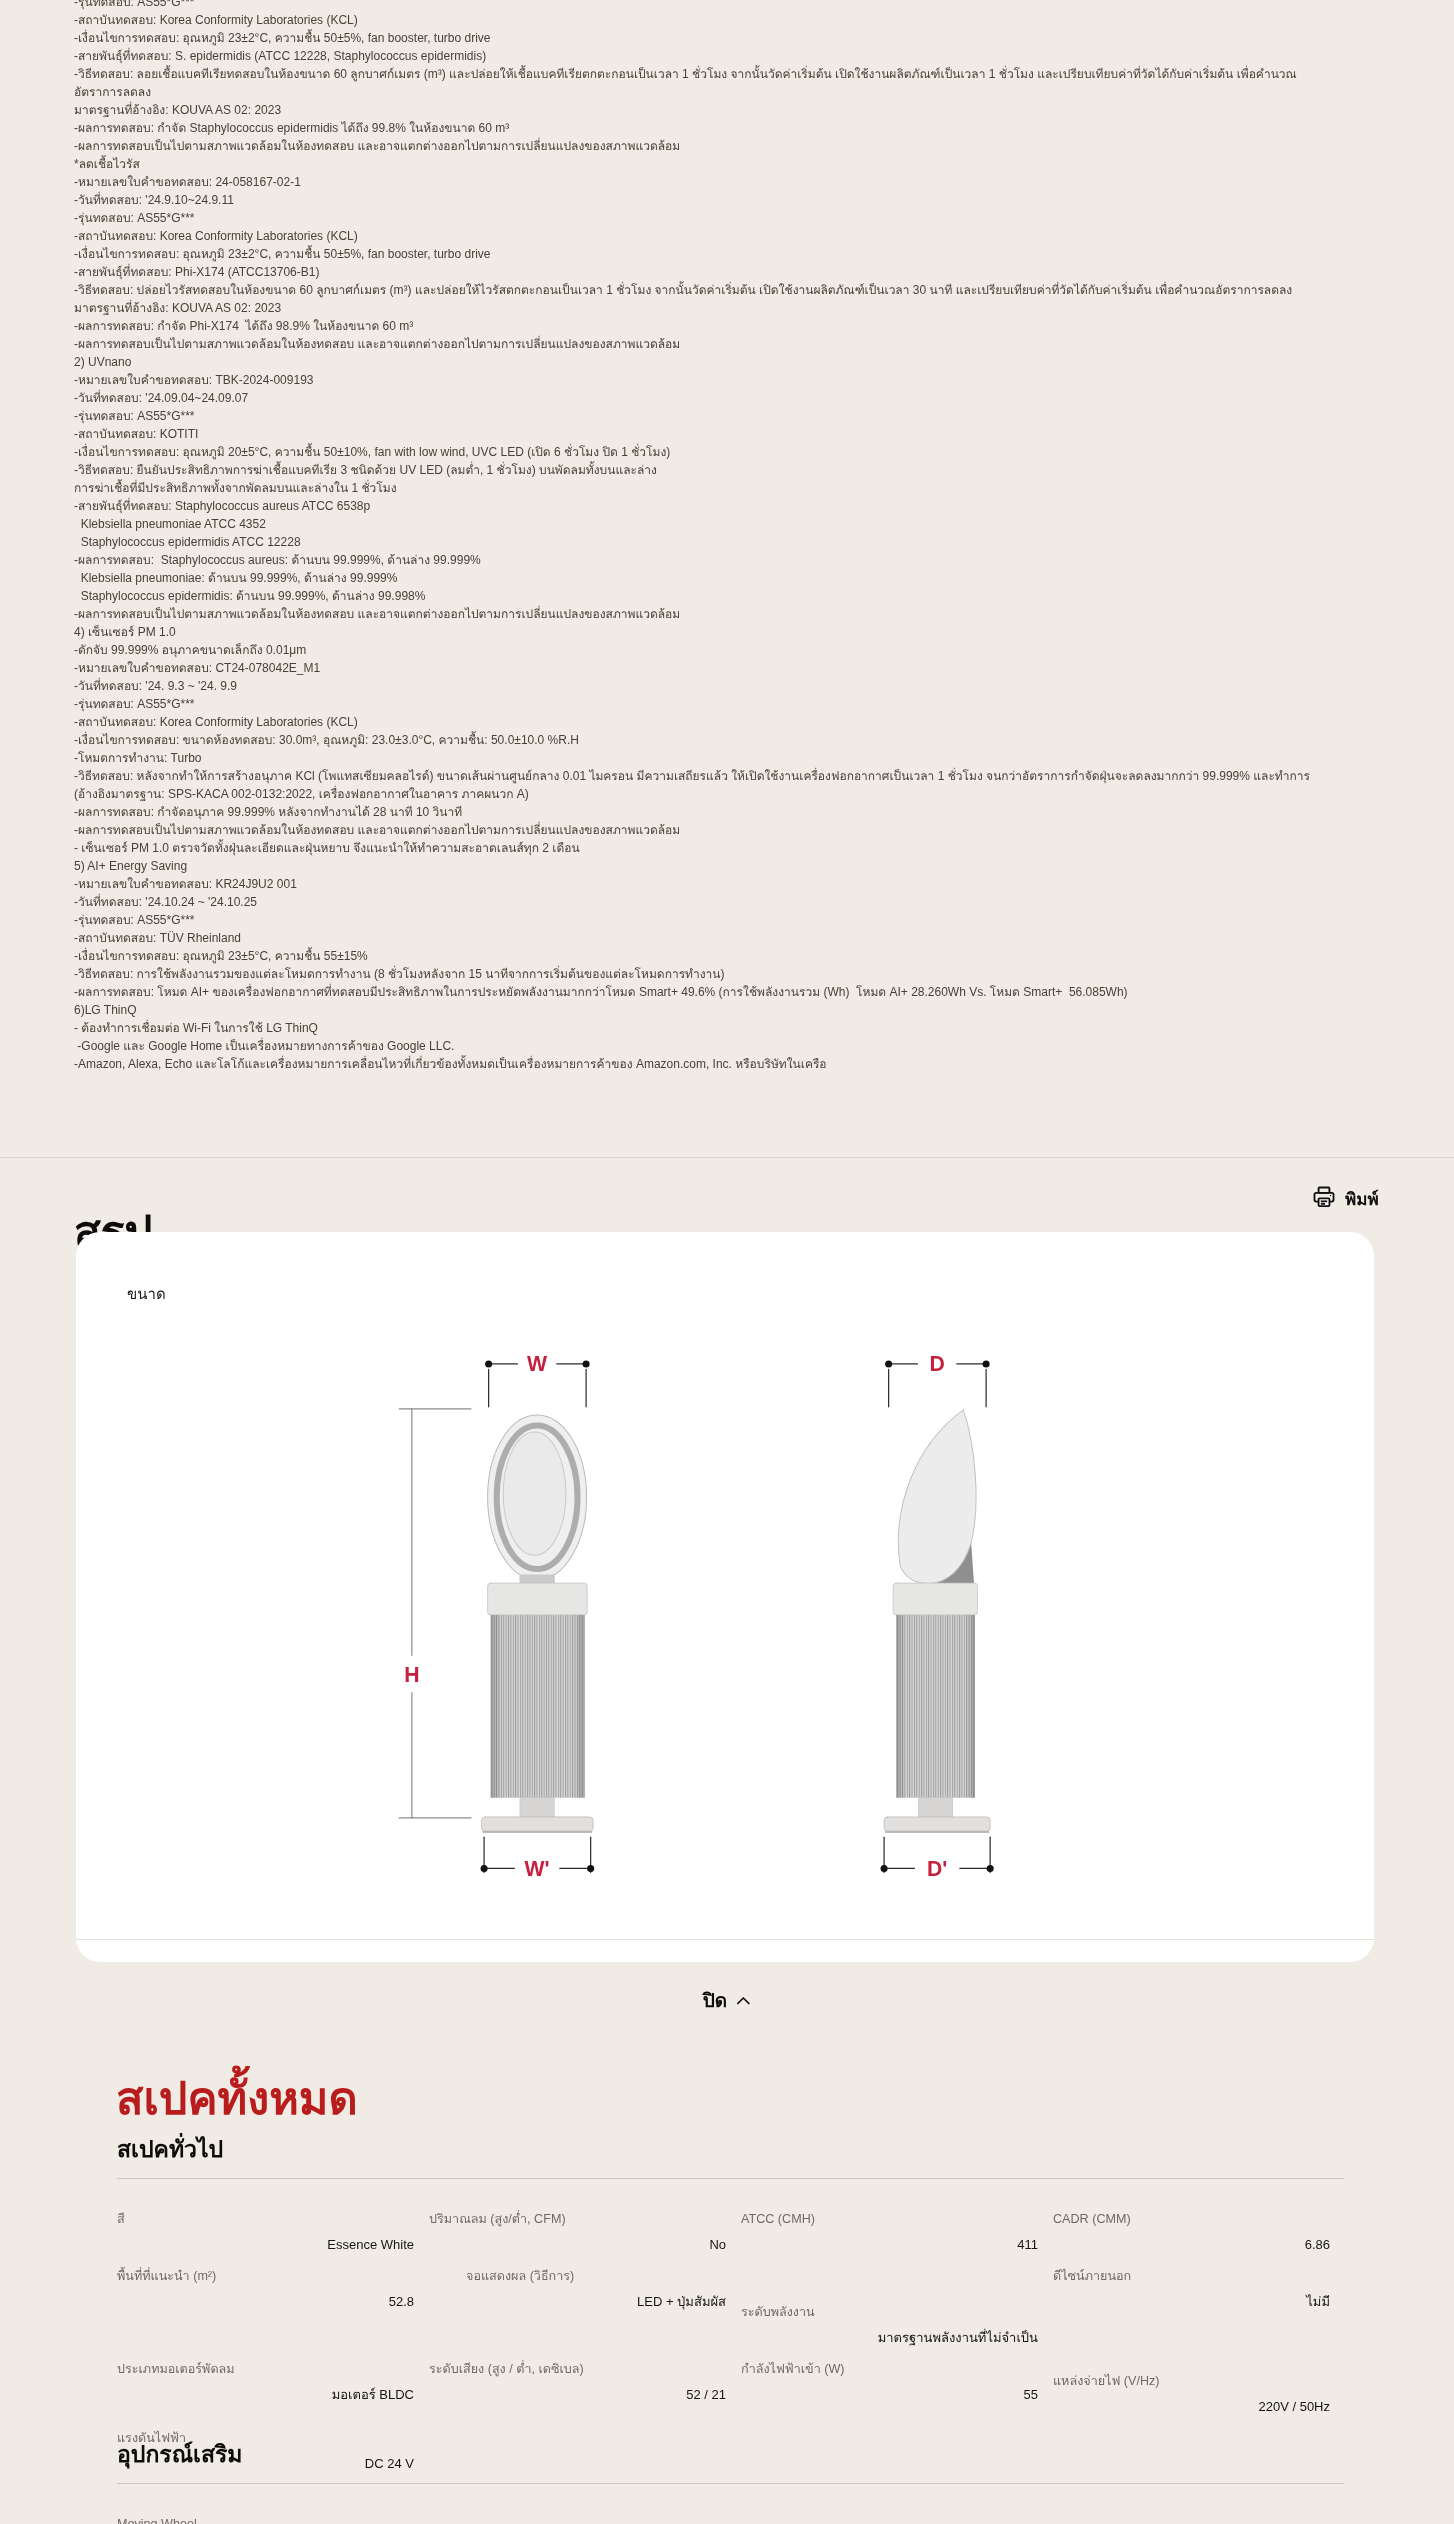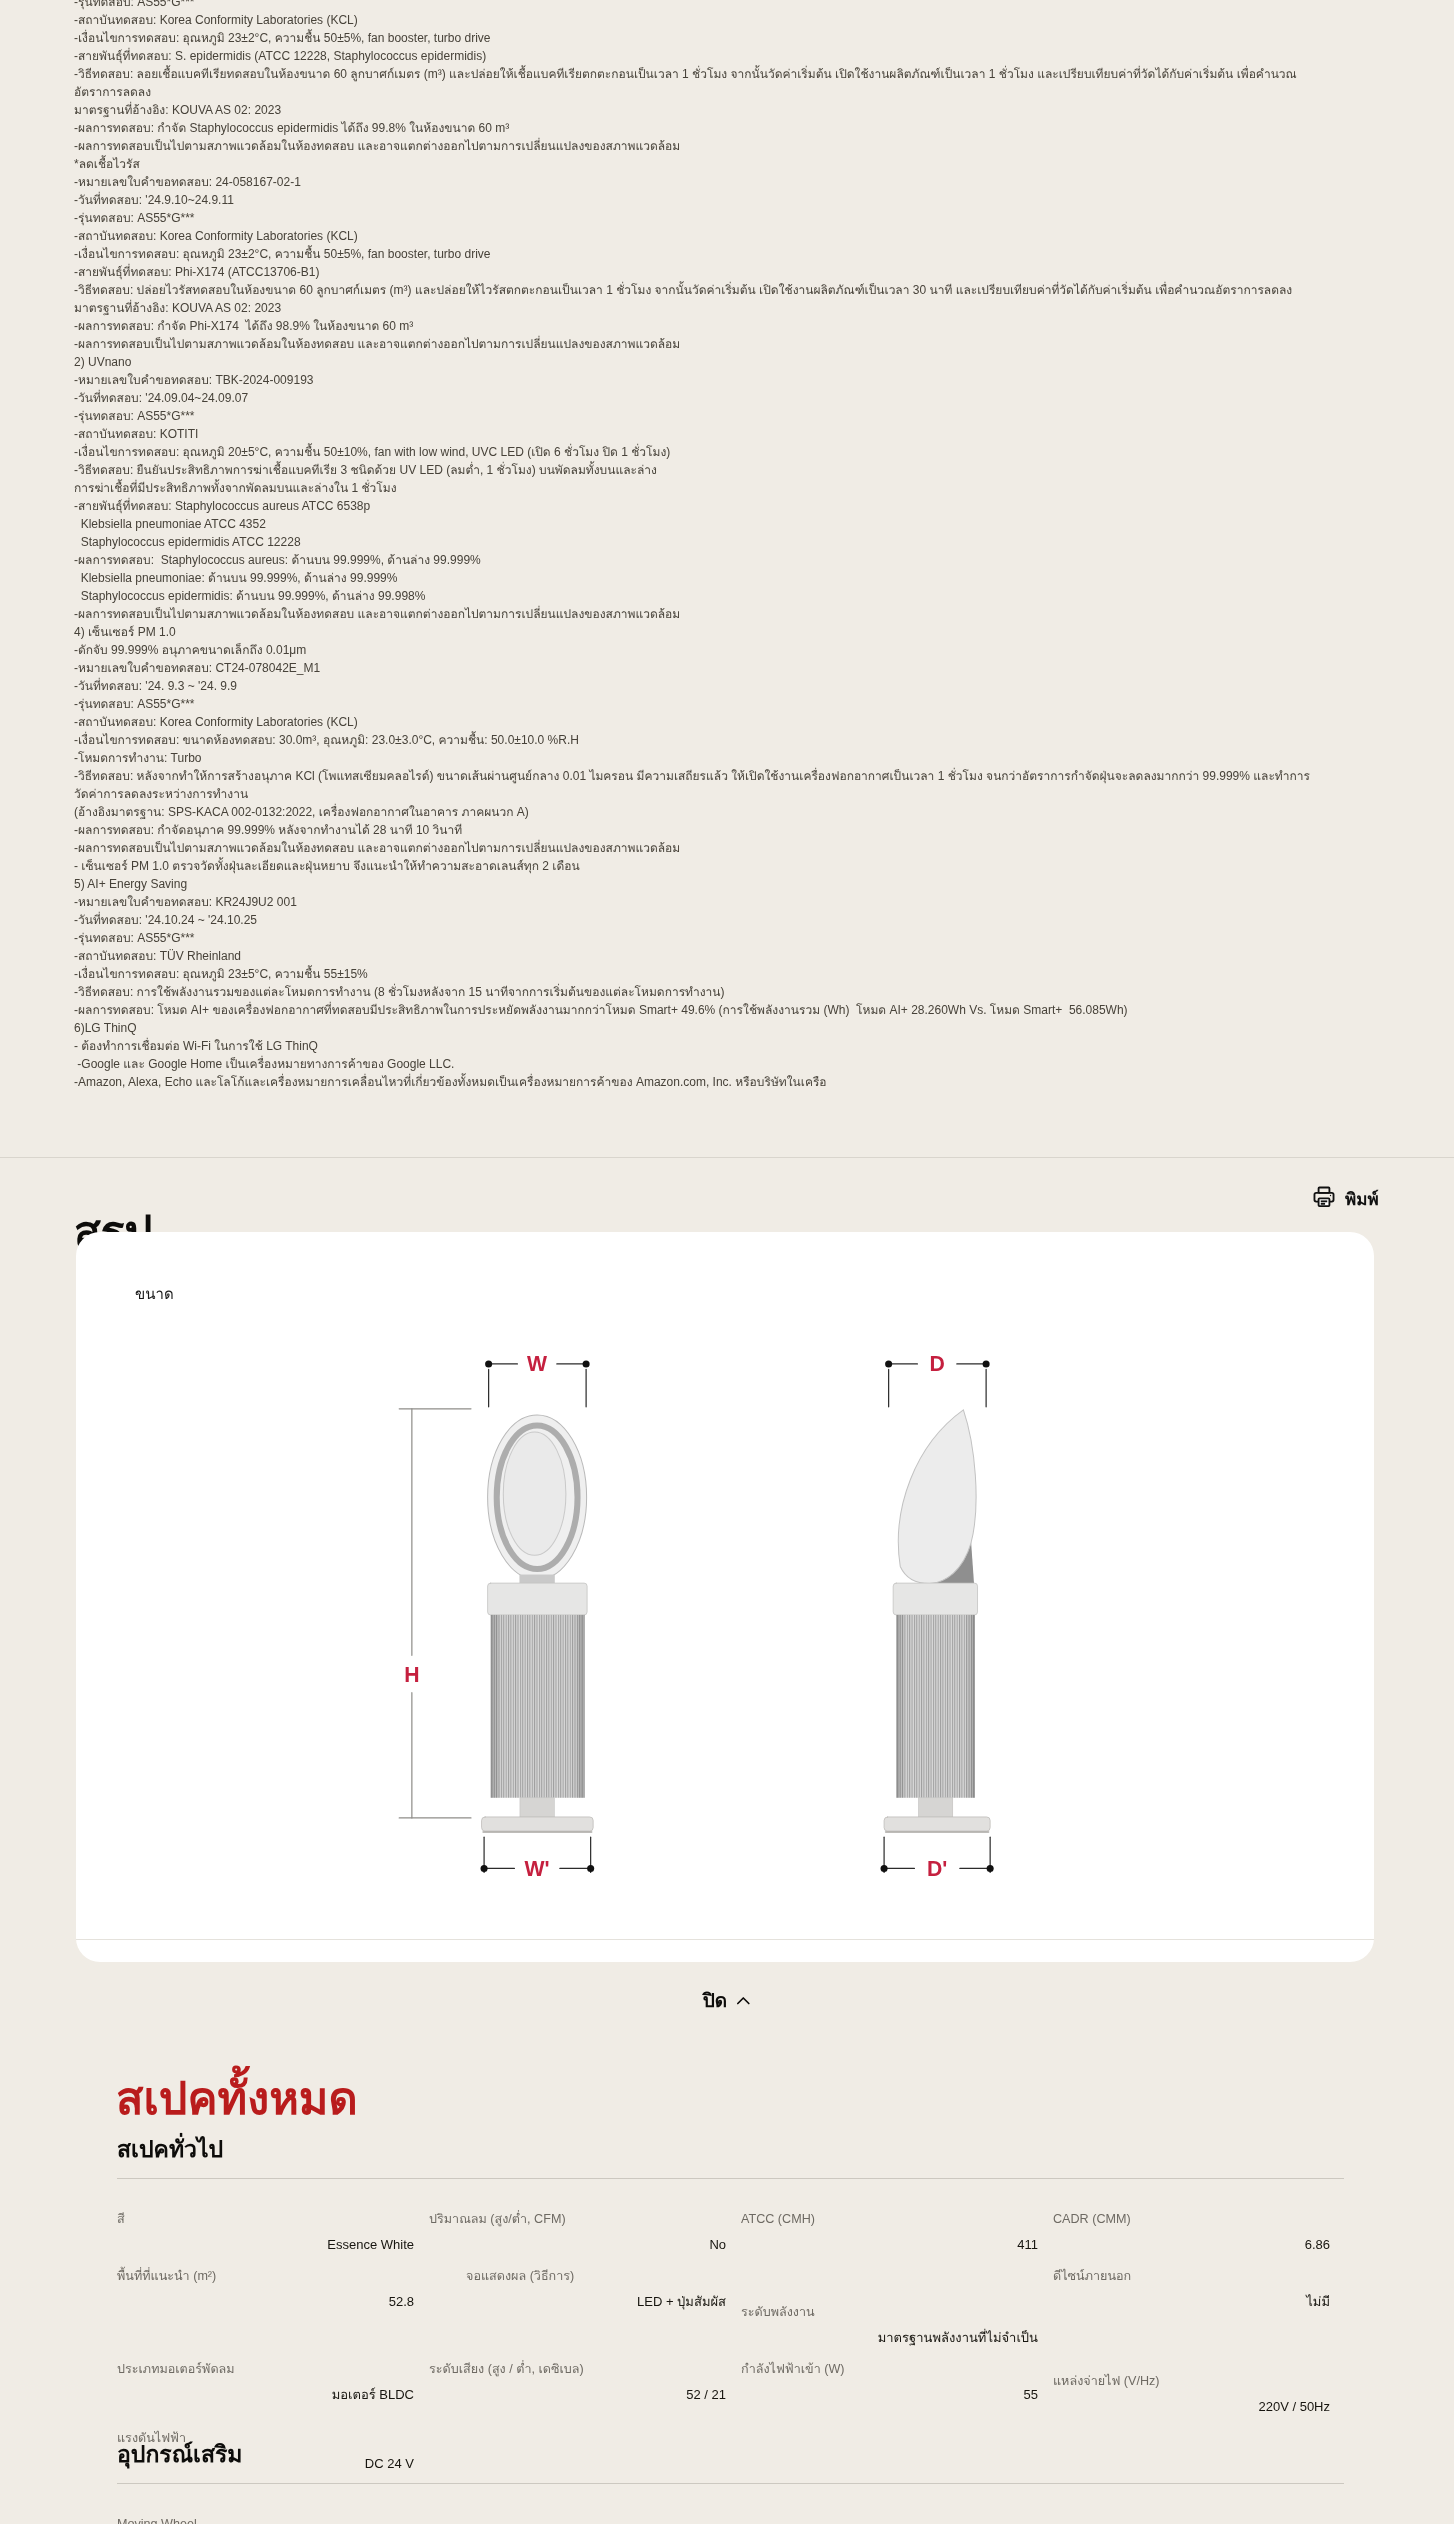--- a/index.html
+++ b/index.html
@@ -19,21 +19,21 @@
   .note-line{white-space:pre;overflow:hidden;}
   
   .page-divider{position:absolute;left:0;top:1157px;width:1454px;height:0;border-top:1px solid #d9d5cd;}
   .summary-title{position:absolute;left:74px;top:1164px;font-size:44px;font-weight:700;color:#0d0c0a;line-height:61px;}
   .print-btn{position:absolute;left:1311px;top:1184px;display:flex;align-items:center;gap:8px;cursor:pointer;}
   .print-btn .lbl{font-size:17px;font-weight:700;color:#111;}
   .summary-card{
     position:absolute;left:76px;top:1232px;width:1298px;height:730px;
     background:#ffffff;border-radius:24px;
   }
-  .size-label{position:absolute;left:135px;top:1282px;font-size:15px;color:#1a1a1a;}
+  .size-label{position:absolute;left:127px;top:1282px;font-size:15px;color:#1a1a1a;}
   .card-footline{position:absolute;left:76px;top:1939px;width:1298px;height:0;border-top:1px solid #e5e2dc;}
   .diagram-svg{position:absolute;left:76px;top:1232px;}
   .close-btn{
     position:absolute;left:50%;top:1985px;transform:translateX(-50%);
     display:flex;align-items:center;gap:9px;cursor:pointer;
     font-size:19px;font-weight:700;color:#0d0c0a;
   }
   
   .allspecs-title{position:absolute;left:116px;top:2039px;font-size:45px;font-weight:700;color:#b91c1c;line-height:60px;}
   .spec-section{position:absolute;left:117px;width:1227px;}
@@ -86,21 +86,20 @@
     <div class="note-line">-ผลการทดสอบเป็นไปตามสภาพแวดล้อมในห้องทดสอบ และอาจแตกต่างออกไปตามการเปลี่ยนแปลงของสภาพแวดล้อม</div>
     <div class="note-line">4) เซ็นเซอร์ PM 1.0</div>
     <div class="note-line">-ดักจับ 99.999% อนุภาคขนาดเล็กถึง 0.01μm</div>
     <div class="note-line">-หมายเลขใบคำขอทดสอบ: CT24-078042E_M1</div>
     <div class="note-line">-วันที่ทดสอบ: '24. 9.3 ~ '24. 9.9</div>
     <div class="note-line">-รุ่นทดสอบ: AS55*G***</div>
     <div class="note-line">-สถาบันทดสอบ: Korea Conformity Laboratories (KCL)</div>
     <div class="note-line">-เงื่อนไขการทดสอบ: ขนาดห้องทดสอบ: 30.0m³, อุณหภูมิ: 23.0±3.0°C, ความชื้น: 50.0±10.0 %R.H</div>
     <div class="note-line">-โหมดการทำงาน: Turbo</div>
     <div class="note-line">-วิธีทดสอบ: หลังจากทำให้การสร้างอนุภาค KCl (โพแทสเซียมคลอไรด์) ขนาดเส้นผ่านศูนย์กลาง 0.01 ไมครอน มีความเสถียรแล้ว ให้เปิดใช้งานเครื่องฟอกอากาศเป็นเวลา 1 ชั่วโมง จนกว่าอัตราการกำจัดฝุ่นจะลดลงมากกว่า 99.999% และทำการ</div>
-    <div class="note-line">วัดค่าการลดลงระหว่างการทำงาน</div>
     <div class="note-line">(อ้างอิงมาตรฐาน: SPS-KACA 002-0132:2022, เครื่องฟอกอากาศในอาคาร ภาคผนวก A)</div>
     <div class="note-line">-ผลการทดสอบ: กำจัดอนุภาค 99.999% หลังจากทำงานได้ 28 นาที 10 วินาที</div>
     <div class="note-line">-ผลการทดสอบเป็นไปตามสภาพแวดล้อมในห้องทดสอบ และอาจแตกต่างออกไปตามการเปลี่ยนแปลงของสภาพแวดล้อม</div>
     <div class="note-line">- เซ็นเซอร์ PM 1.0 ตรวจวัดทั้งฝุ่นละเอียดและฝุ่นหยาบ จึงแนะนำให้ทำความสะอาดเลนส์ทุก 2 เดือน</div>
     <div class="note-line">5) AI+ Energy Saving</div>
     <div class="note-line">-หมายเลขใบคำขอทดสอบ: KR24J9U2 001</div>
     <div class="note-line">-วันที่ทดสอบ: '24.10.24 ~ '24.10.25</div>
     <div class="note-line">-รุ่นทดสอบ: AS55*G***</div>
     <div class="note-line">-สถาบันทดสอบ: TÜV Rheinland</div>
     <div class="note-line">-เงื่อนไขการทดสอบ: อุณหภูมิ 23±5°C, ความชื้น 55±15%</div>

